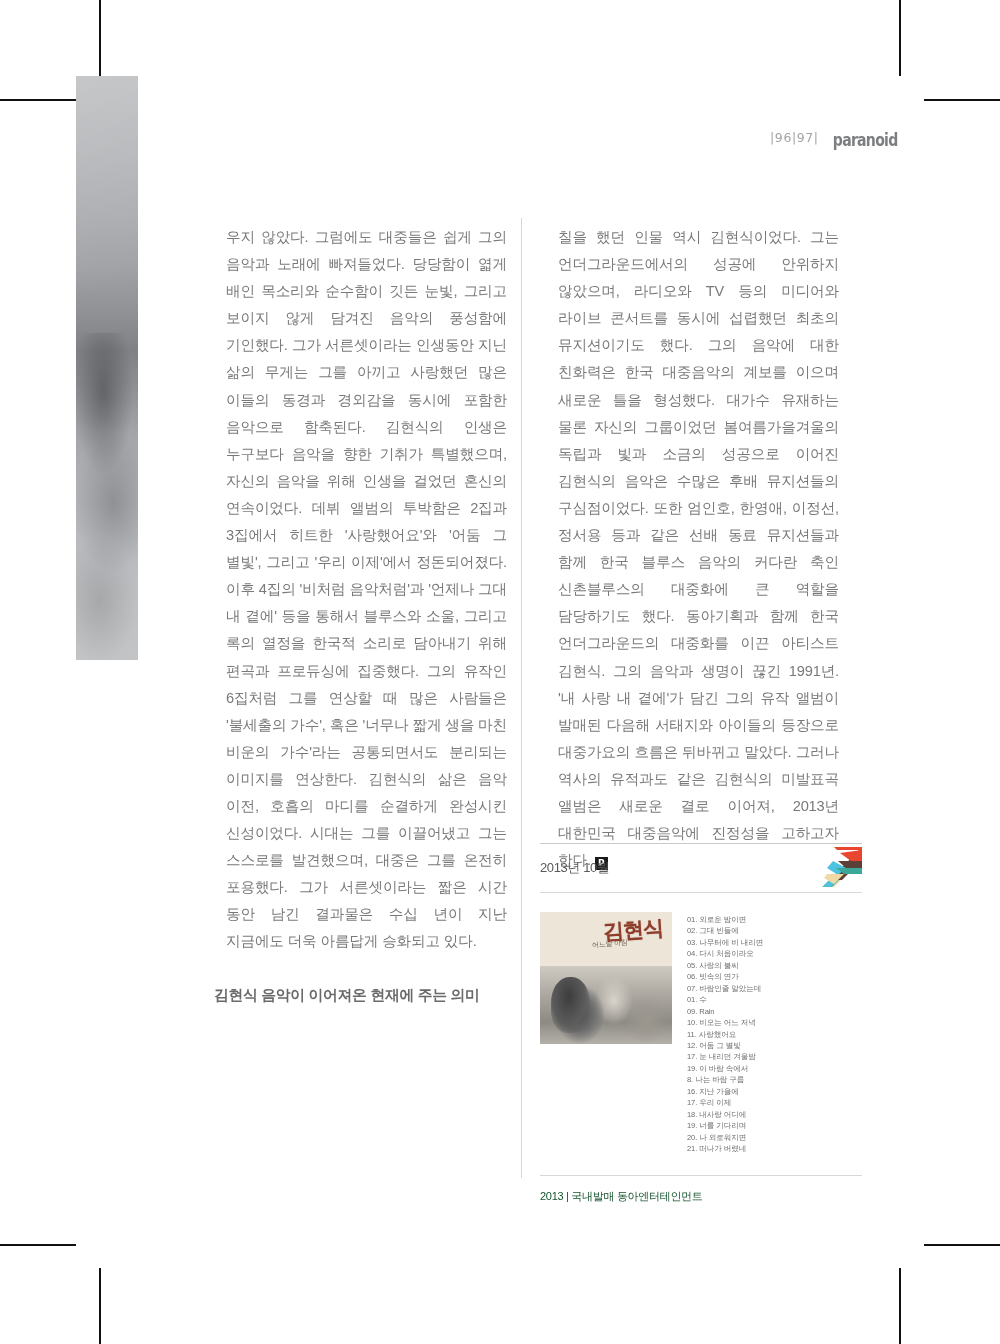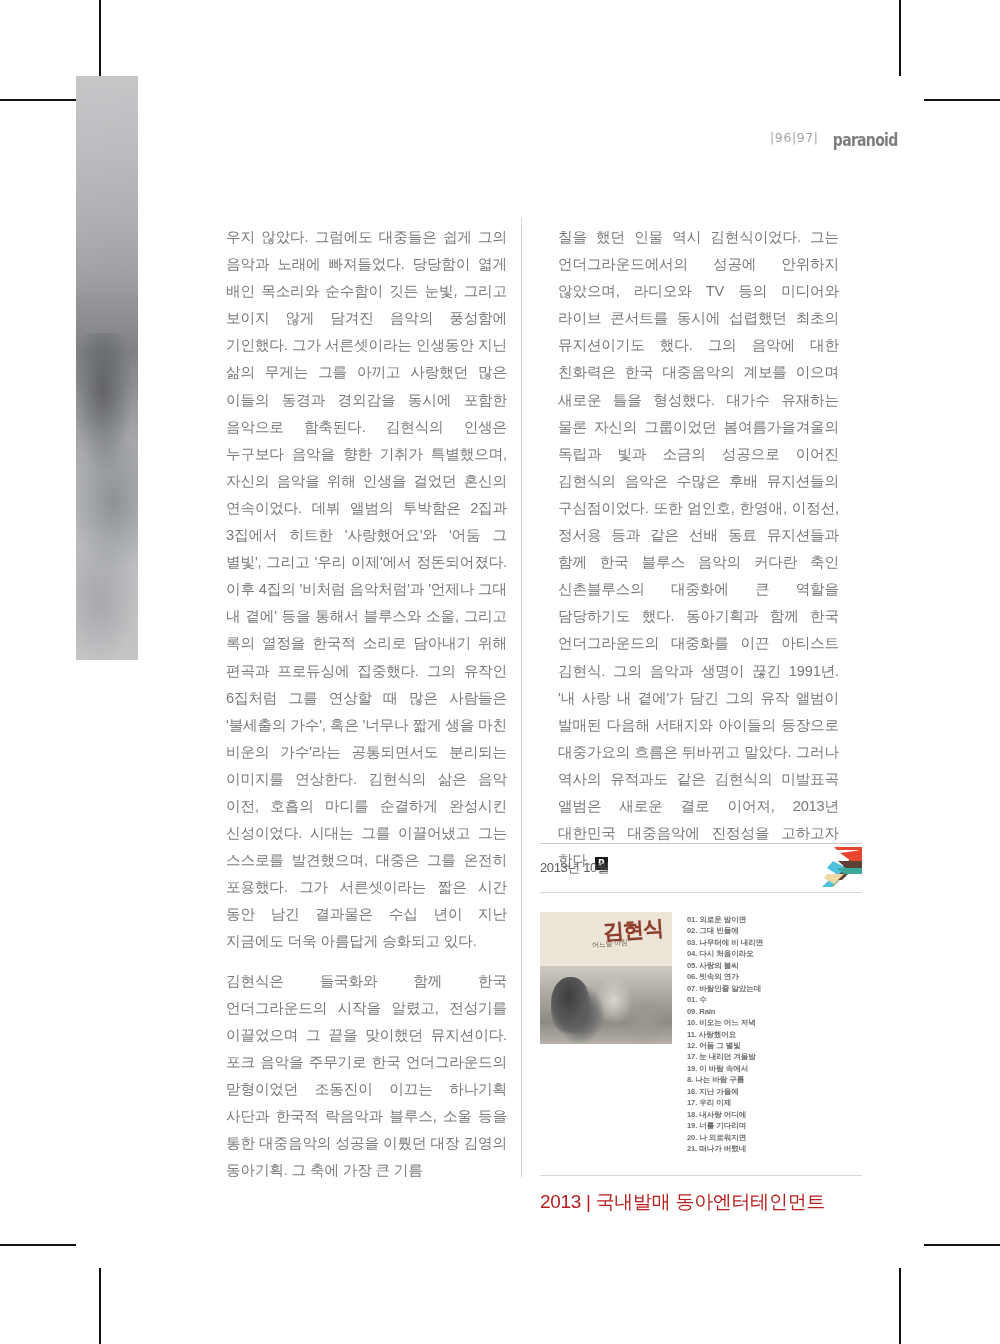--- a/index.html
+++ b/index.html
@@ -250,27 +250,27 @@
   }
 
   .tracklist {
     margin: 0;
     padding: 2px 0 0 0;
     list-style: none;
     font-size: 7.6px;
     line-height: 11.45px;
     color: #6e6e70;
     letter-spacing: -0.1px;
-    font-weight: bold;
+    font-weight: normal;
   }
 
   .release-footer {
     padding-top: 13px;
-    font-size: 19px;
-    color: #b91c1c;
+    font-size: 11px;
+    color: #14532d;
     letter-spacing: -0.3px;
   }
 </style>
 </head>
 <body>
 
 <div class="crop-mark cm-v cm-tl-v"></div>
 <div class="crop-mark cm-h cm-tl-h"></div>
 <div class="crop-mark cm-v cm-tr-v"></div>
 <div class="crop-mark cm-h cm-tr-h"></div>
@@ -283,21 +283,21 @@
 
 <div class="page-header">
   <span class="folio">|96|97|</span>
   <span class="masthead">paranoid</span>
 </div>
 
 <div class="divider"></div>
 
 <div class="col col-left">
   <p>우지 않았다. 그럼에도 대중들은 쉽게 그의 음악과 노래에 빠져들었다. 당당함이 엷게 배인 목소리와 순수함이 깃든 눈빛, 그리고 보이지 않게 담겨진 음악의 풍성함에 기인했다. 그가 서른셋이라는 인생동안 지닌 삶의 무게는 그를 아끼고 사랑했던 많은 이들의 동경과 경외감을 동시에 포함한 음악으로 함축된다. 김현식의 인생은 누구보다 음악을 향한 기취가 특별했으며, 자신의 음악을 위해 인생을 걸었던 혼신의 연속이었다. 데뷔 앨범의 투박함은 2집과 3집에서 히트한 '사랑했어요'와 '어둠 그 별빛', 그리고 '우리 이제'에서 정돈되어졌다. 이후 4집의 '비처럼 음악처럼'과 '언제나 그대 내 곁에' 등을 통해서 블루스와 소울, 그리고 록의 열정을 한국적 소리로 담아내기 위해 편곡과 프로듀싱에 집중했다. 그의 유작인 6집처럼 그를 연상할 때 많은 사람들은 '불세출의 가수', 혹은 '너무나 짧게 생을 마친 비운의 가수'라는 공통되면서도 분리되는 이미지를 연상한다. 김현식의 삶은 음악 이전, 호흡의 마디를 순결하게 완성시킨 신성이었다. 시대는 그를 이끌어냈고 그는 스스로를 발견했으며, 대중은 그를 온전히 포용했다. 그가 서른셋이라는 짧은 시간 동안 남긴 결과물은 수십 년이 지난 지금에도 더욱 아름답게 승화되고 있다.</p>
-  <p>김현식은 들국화와 함께 한국 언더그라운드의 시작을 알렸고, 전성기를 이끌었으며 그 끝을 맞이했던 뮤지션이다. 포크 음악을 주무기로 한국 언더그라운드의 맏형이었던 조동진이 이끄는 하나기획 사단과 한국적 락음악과 블루스, 소울 등을 통한 대중음악의 성공을 이뤘던 대장 김영의 동아기획. 그 축에 가장 큰 기름</p>
+  <span class="subhead">김현식 음악이 이어져온 현재에 주는 의미</span>
 </div>
 
 <div class="col col-right">
   <p><span>칠을 했던 인물 역시 김현식이었다. 그는 언더그라운드에서의 성공에 안위하지 않았으며, 라디오와 TV 등의 미디어와 라이브 콘서트를 동시에 섭렵했던 최초의 뮤지션이기도 했다. 그의 음악에 대한 친화력은 한국 대중음악의 계보를 이으며 새로운 틀을 형성했다. 대가수 유재하는 물론 자신의 그룹이었던 봄여름가을겨울의 독립과 빛과 소금의 성공으로 이어진 김현식의 음악은 수많은 후배 뮤지션들의 구심점이었다. 또한 엄인호, 한영애, 이정선, 정서용 등과 같은 선배 동료 뮤지션들과 함께 한국 블루스 음악의 커다란 축인 신촌블루스의 대중화에 큰 역할을 담당하기도 했다. 동아기획과 함께 한국 언더그라운드의 대중화를 이끈 아티스트 김현식. 그의 음악과 생명이 끊긴 1991년. '내 사랑 내 곁에'가 담긴 그의 유작 앨범이 발매된 다음해 서태지와 아이들의 등장으로 대중가요의 흐름은 뒤바뀌고 말았다. 그러나 역사의 유적과도 같은 김현식의 미발표곡 앨범은 새로운 결로 이어져, 2013년 대한민국 대중음악에 진정성을 고하고자 한다.</span><span class="end-mark">P</span></p>
 </div>
 
 <div class="release-panel">
 
   <div class="rule"></div>
 

